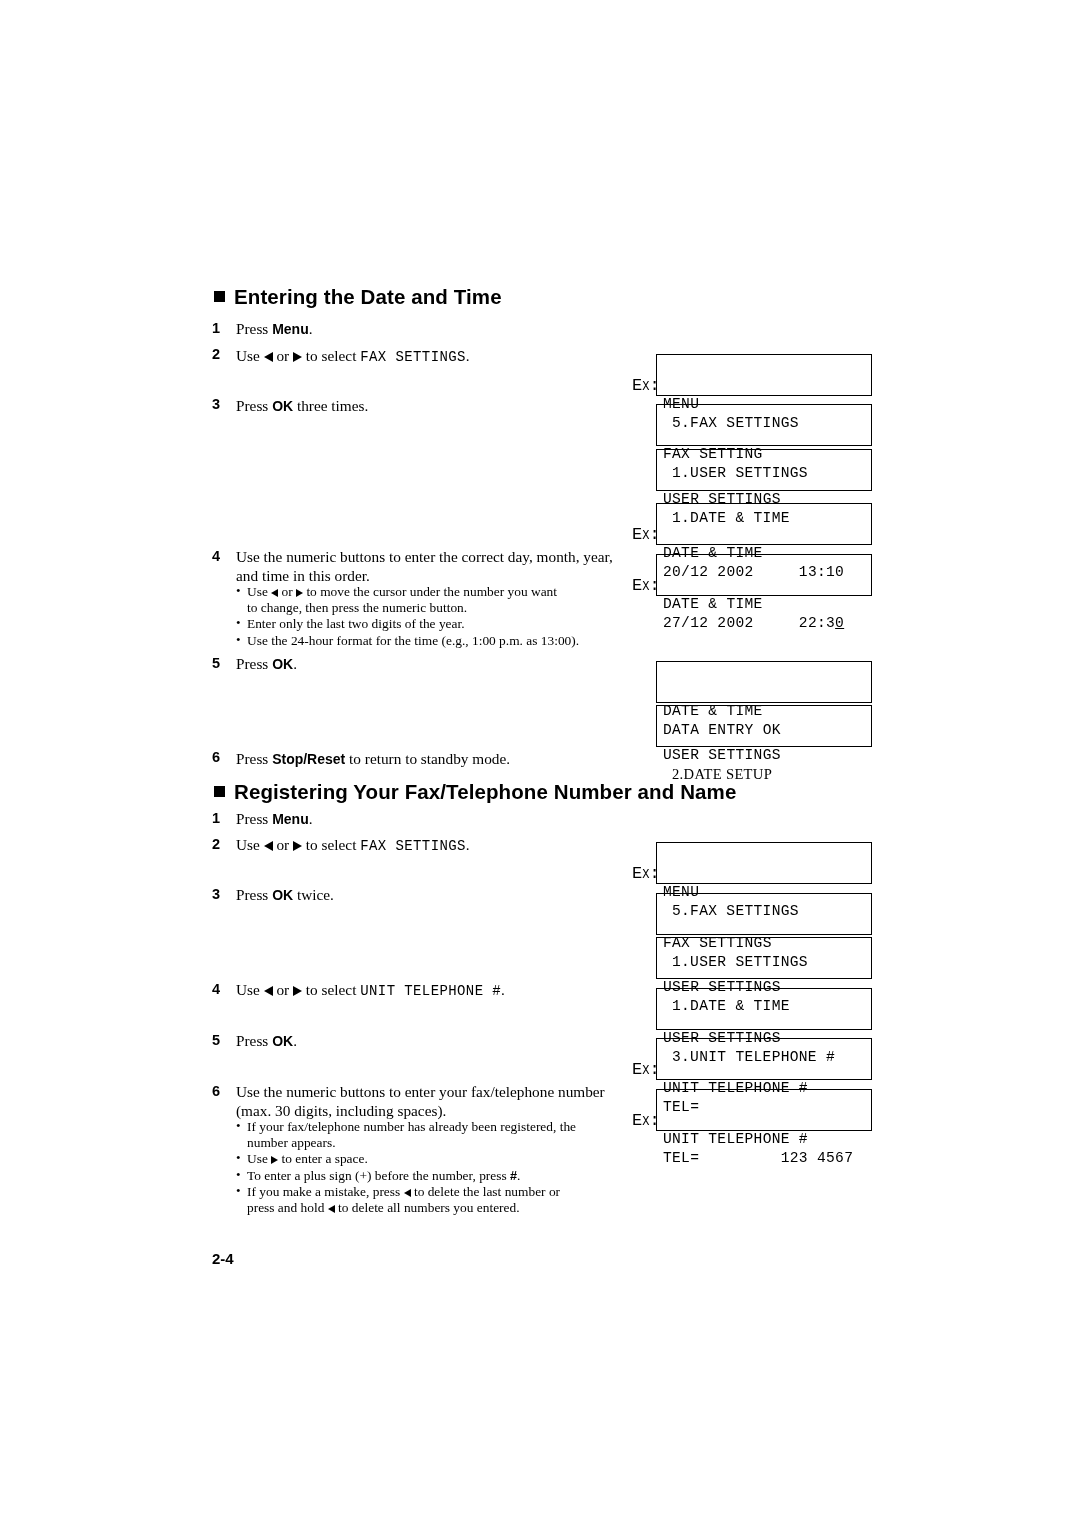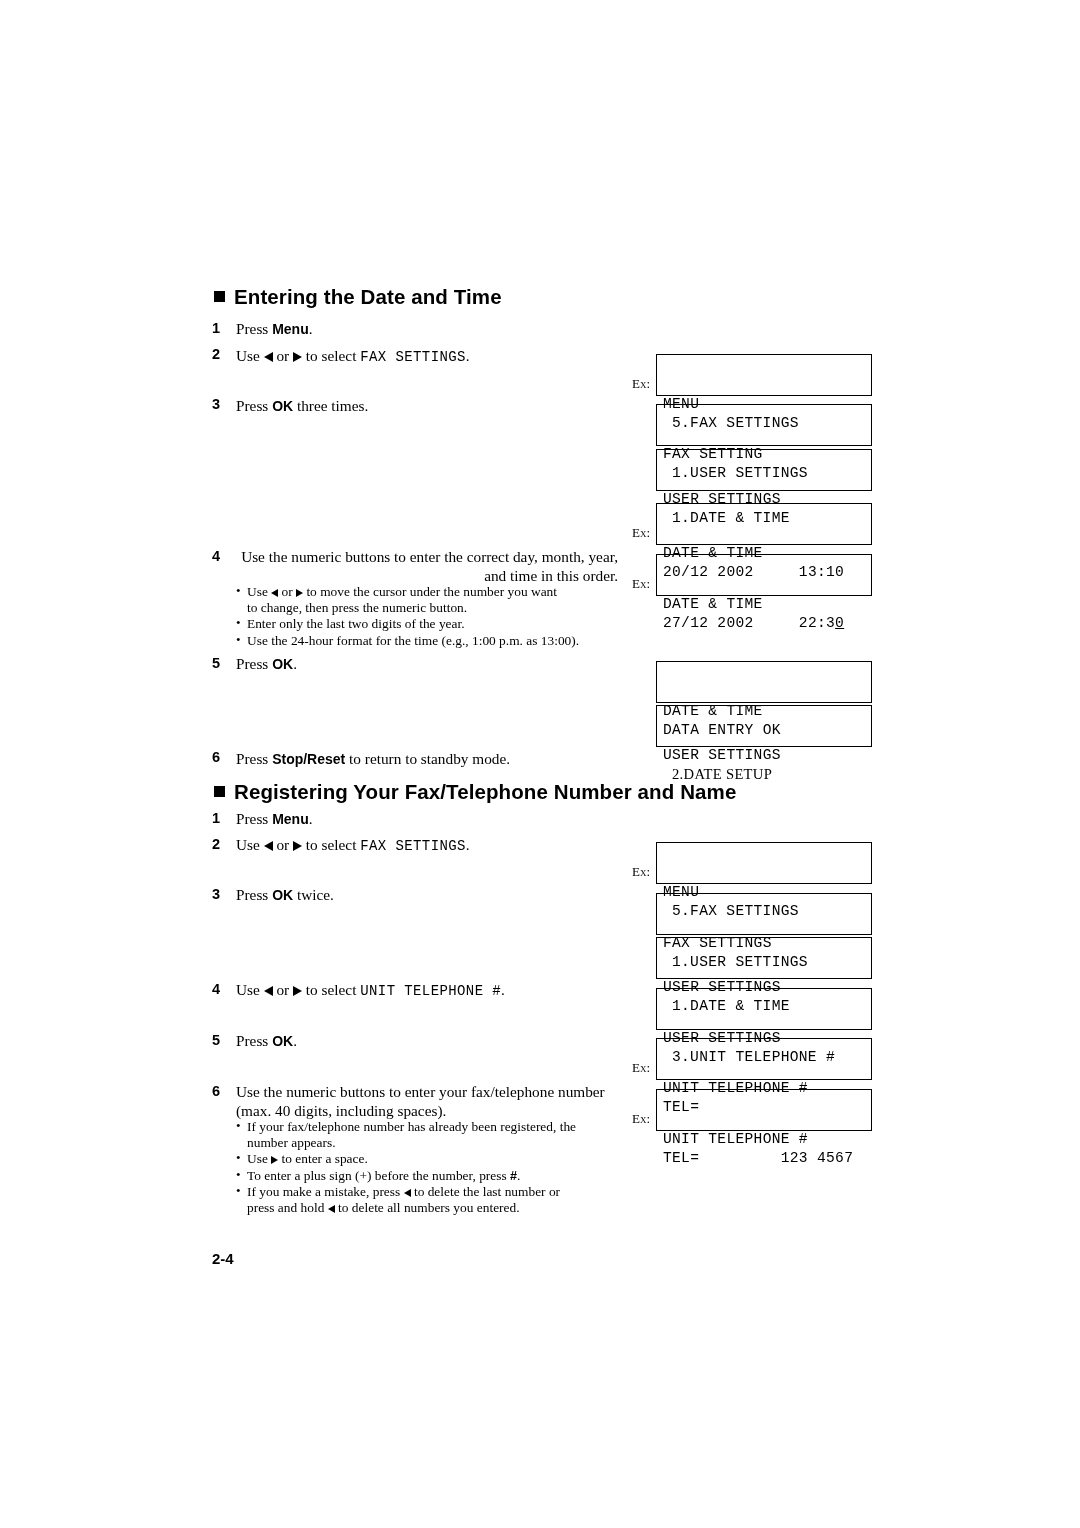--- a/index.html
+++ b/index.html
@@ -121,22 +121,22 @@
     font-family: "Liberation Mono", monospace;
     font-size: 14.6px;
     letter-spacing: 0.3px;
     line-height: 19px;
     padding: 2px 0 0 6px;
     white-space: pre;
   }
   .lcd .l1, .lcd .l2 { display: block; height: 19px; }
   .lcd-ex {
     position: absolute;
-    font-family: Liberation Serif, serif;
-    font-size: 13px;
+    font-family: Liberation Mono, monospace;
+    font-size: 17px;
     font-variant: small-caps;
   }
   .underl { text-decoration: underline; }
 
   
   .folio {
     position: absolute;
     font-family: "Liberation Sans", sans-serif;
     font-weight: bold;
     font-size: 15px;
@@ -161,21 +161,21 @@
     <span>Use </span><span class="arrow-l"></span><span> or </span><span class="arrow-r"></span><span> to select </span><span class="mono">FAX SETTINGS</span><span>.</span>
   </div>
 
   <div class="step-num" style="left:212px; top:396px;">3</div>
   <div class="step-text" style="left:236px; top:396px;">
     <span>Press </span><b>OK</b><span> three times.</span>
   </div>
 
 
   <div class="step-num" style="left:212px; top:548px;">4</div>
-  <div class="step-text" style="left:236px; top:547px; width:382px;text-align:right;">Use the numeric buttons to enter the correct day, month, year, and time in this order.</div>
+  <div class="step-text" style="left:236px; top:547px; width:382px;">Use the numeric buttons to enter the correct day, month, year, and time in this order.</div>
 
   <div class="bullets" style="left:236px; top:584px; width:380px;">
     <div>Use <span class="arrow-l"></span> or <span class="arrow-r"></span> to move the cursor under the number you want</div>
     <div class="cont">to change, then press the numeric button.</div>
     <div>Enter only the last two digits of the year.</div>
     <div>Use the 24-hour format for the time (e.g., 1:00 p.m. as 13:00).</div>
   </div>
 
   <div class="step-num" style="left:212px; top:655px;">5</div>
   <div class="step-text" style="left:236px; top:654px;">
@@ -241,21 +241,21 @@
   <div class="step-text" style="left:236px; top:980px;">
     <span>Use </span><span class="arrow-l"></span><span> or </span><span class="arrow-r"></span><span> to select </span><span class="mono">UNIT TELEPHONE #</span><span>.</span>
   </div>
 
   <div class="step-num" style="left:212px; top:1032px;">5</div>
   <div class="step-text" style="left:236px; top:1031px;">
     <span>Press </span><b>OK</b><span>.</span>
   </div>
 
   <div class="step-num" style="left:212px; top:1083px;">6</div>
-  <div class="step-text" style="left:236px; top:1082px; width:370px;">Use the numeric buttons to enter your fax/telephone number (max. 40 digits, including spaces).</div>
+  <div class="step-text" style="left:236px; top:1082px; width:370px;">Use the numeric buttons to enter your fax/telephone number (max. 30 digits, including spaces).</div>
 
   <div class="bullets" style="left:236px; top:1119px; width:380px;">
     <div>If your fax/telephone number has already been registered, the</div>
     <div class="cont">number appears.</div>
     <div>Use <span class="arrow-r"></span> to enter a space.</div>
     <div>To enter a plus sign (+) before the number, press <b>#</b>.</div>
     <div>If you make a mistake, press <span class="arrow-l"></span> to delete the last number or</div>
     <div class="cont">press and hold <span class="arrow-l"></span> to delete all numbers you entered.</div>
   </div>
 

